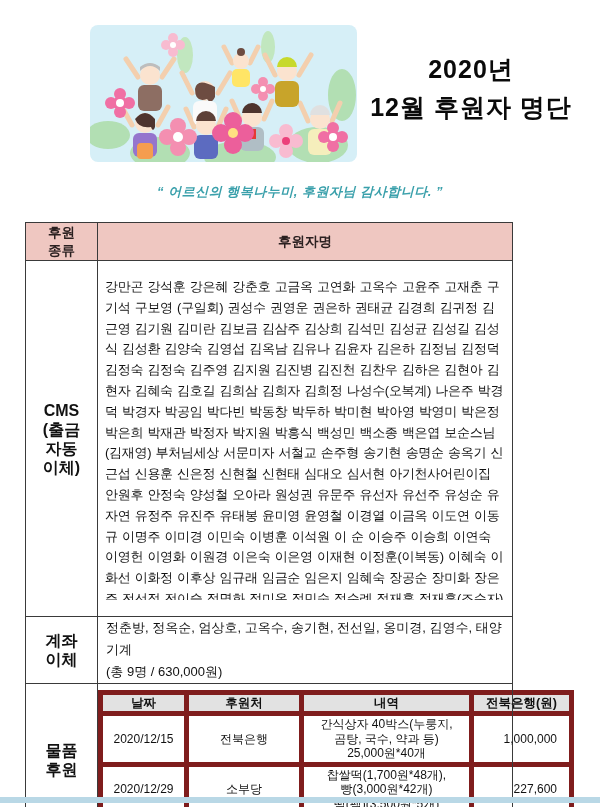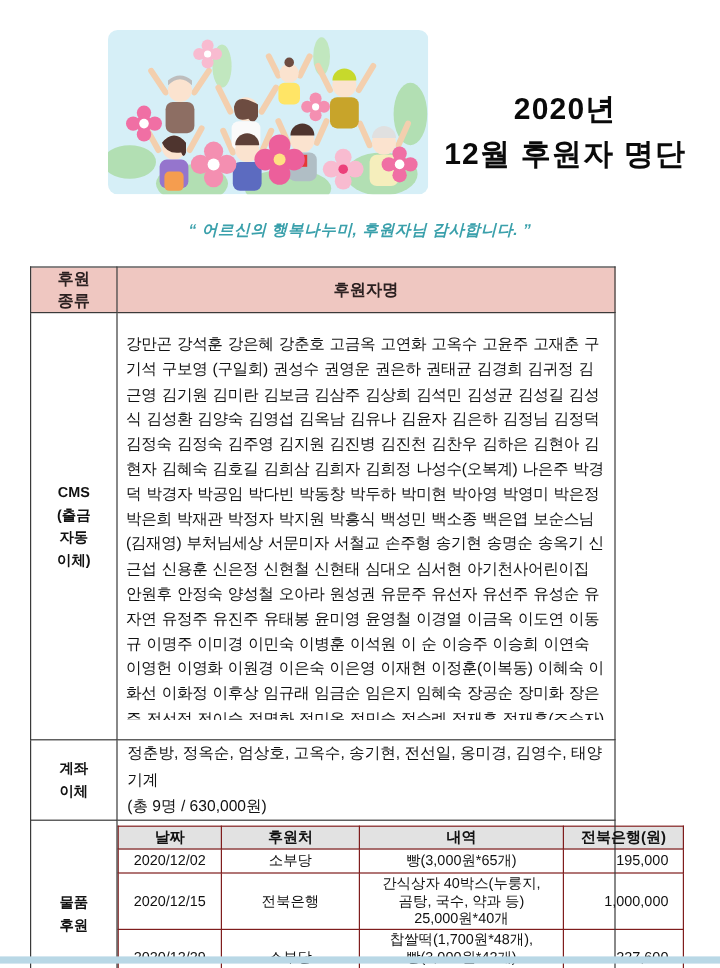--- a/index.html
+++ b/index.html
@@ -12,21 +12,21 @@
     overflow: hidden;
   }
   .illustration {
     position: absolute; left: 90px; top: 25px;
     width: 267px; height: 137px;
     border-radius: 8px; overflow: hidden;
   }
   .title-block {
     position: absolute; left: 348px; top: 50px; width: 246px;
     text-align: center; font-weight: bold; color: #0a0a0a;
-    font-size: 25px; letter-spacing: 1px; line-height: 38px; margin-top: 22px;
+    font-size: 25px; letter-spacing: 1px; line-height: 38px;
   }
   .quote {
     position: absolute; left: 0; top: 183px; width: 600px;
     text-align: center; font-weight: bold; font-style: italic;
     font-size: 13px; color: #3aa0ab; letter-spacing: 0.5px;
   }
   table.donor-table {
     position: absolute; left: 25px; top: 222px; width: 488px;
     border-collapse: collapse; table-layout: fixed;
   }
@@ -35,40 +35,40 @@
     border: 1.5px solid #3a3a3a;
     vertical-align: middle;
   }
   .col-type { width: 72px; }
   .hdr-cell {
     background: #efc7c1; font-weight: bold; font-size: 13.5px;
     text-align: center; white-space: pre-line; line-height: 18px;
     height: 38px; color: #2b2020;
   }
   .type-cell {
-    font-weight: bold; font-size: 12px; text-align: center;
+    font-weight: bold; font-size: 16px; text-align: center;
     white-space: pre-line; line-height: 19px; background:#fff;
   }
   .cms-row { height: 333px; }
   .names-cell { vertical-align: top; padding: 16px 7px; }
   .cms-names {
     font-size: 13px; line-height: 20.8px; letter-spacing: -0.3px;
     height: 323px; overflow: hidden; text-align: left; word-spacing: 1px;
   }
   .bank-row { height: 55px; }
   .bank-cell { vertical-align: top; padding: 0 8px; }
   .bank-names, .bank-total { font-size: 13px; line-height: 22px; }
   .goods-row { height: 153px; }
   .goods-cell { vertical-align: top; padding: 0; }
   table.inner-table {
     border-collapse: collapse; table-layout: fixed;
     width: 471px; margin: 4px 0 0 0;
   }
   table.inner-table th, table.inner-table td {
-    border: 1px solid #7f1d1d; font-size: 12px; text-align: center;
+    border: 5px solid #7f1d1d; font-size: 12px; text-align: center;
     padding: 1px 3px; line-height: 14.5px;
   }
   table.inner-table th {
     background: #e2e2e2; font-weight: bold; height: 19px; font-size: 12.5px;
   }
   .ic-date { width: 86px; } .ic-src { width: 115px; }
   .ic-detail { width: 170px; } .ic-amt { width: 100px; }
   .detail-cell { white-space: pre-line; }
   .amt-cell { text-align: right !important; padding-right: 12px !important; }
   .r1 { height: 20px; } .r2 { height: 47px; } .r3 { height: 47px; }
@@ -238,26 +238,20 @@
       <td class="type-cell">물품
 후원</td>
       <td class="goods-cell">
         <table class="inner-table">
           <tbody>
             <tr>
               <th class="ic-date">날짜</th>
               <th class="ic-src">후원처</th>
               <th class="ic-detail">내역</th>
               <th class="ic-amt">전북은행(원)</th>
-            </tr>
-            <tr class="r1">
-              <td>2020/12/02</td>
-              <td>소부당</td>
-              <td class="detail-cell">빵(3,000원*65개)</td>
-              <td class="amt-cell">195,000</td>
             </tr>
             <tr class="r2">
               <td>2020/12/15</td>
               <td>전북은행</td>
               <td class="detail-cell">간식상자 40박스(누룽지,
 곰탕, 국수, 약과 등)
 25,000원*40개</td>
               <td class="amt-cell">1,000,000</td>
             </tr>
             <tr class="r3">

